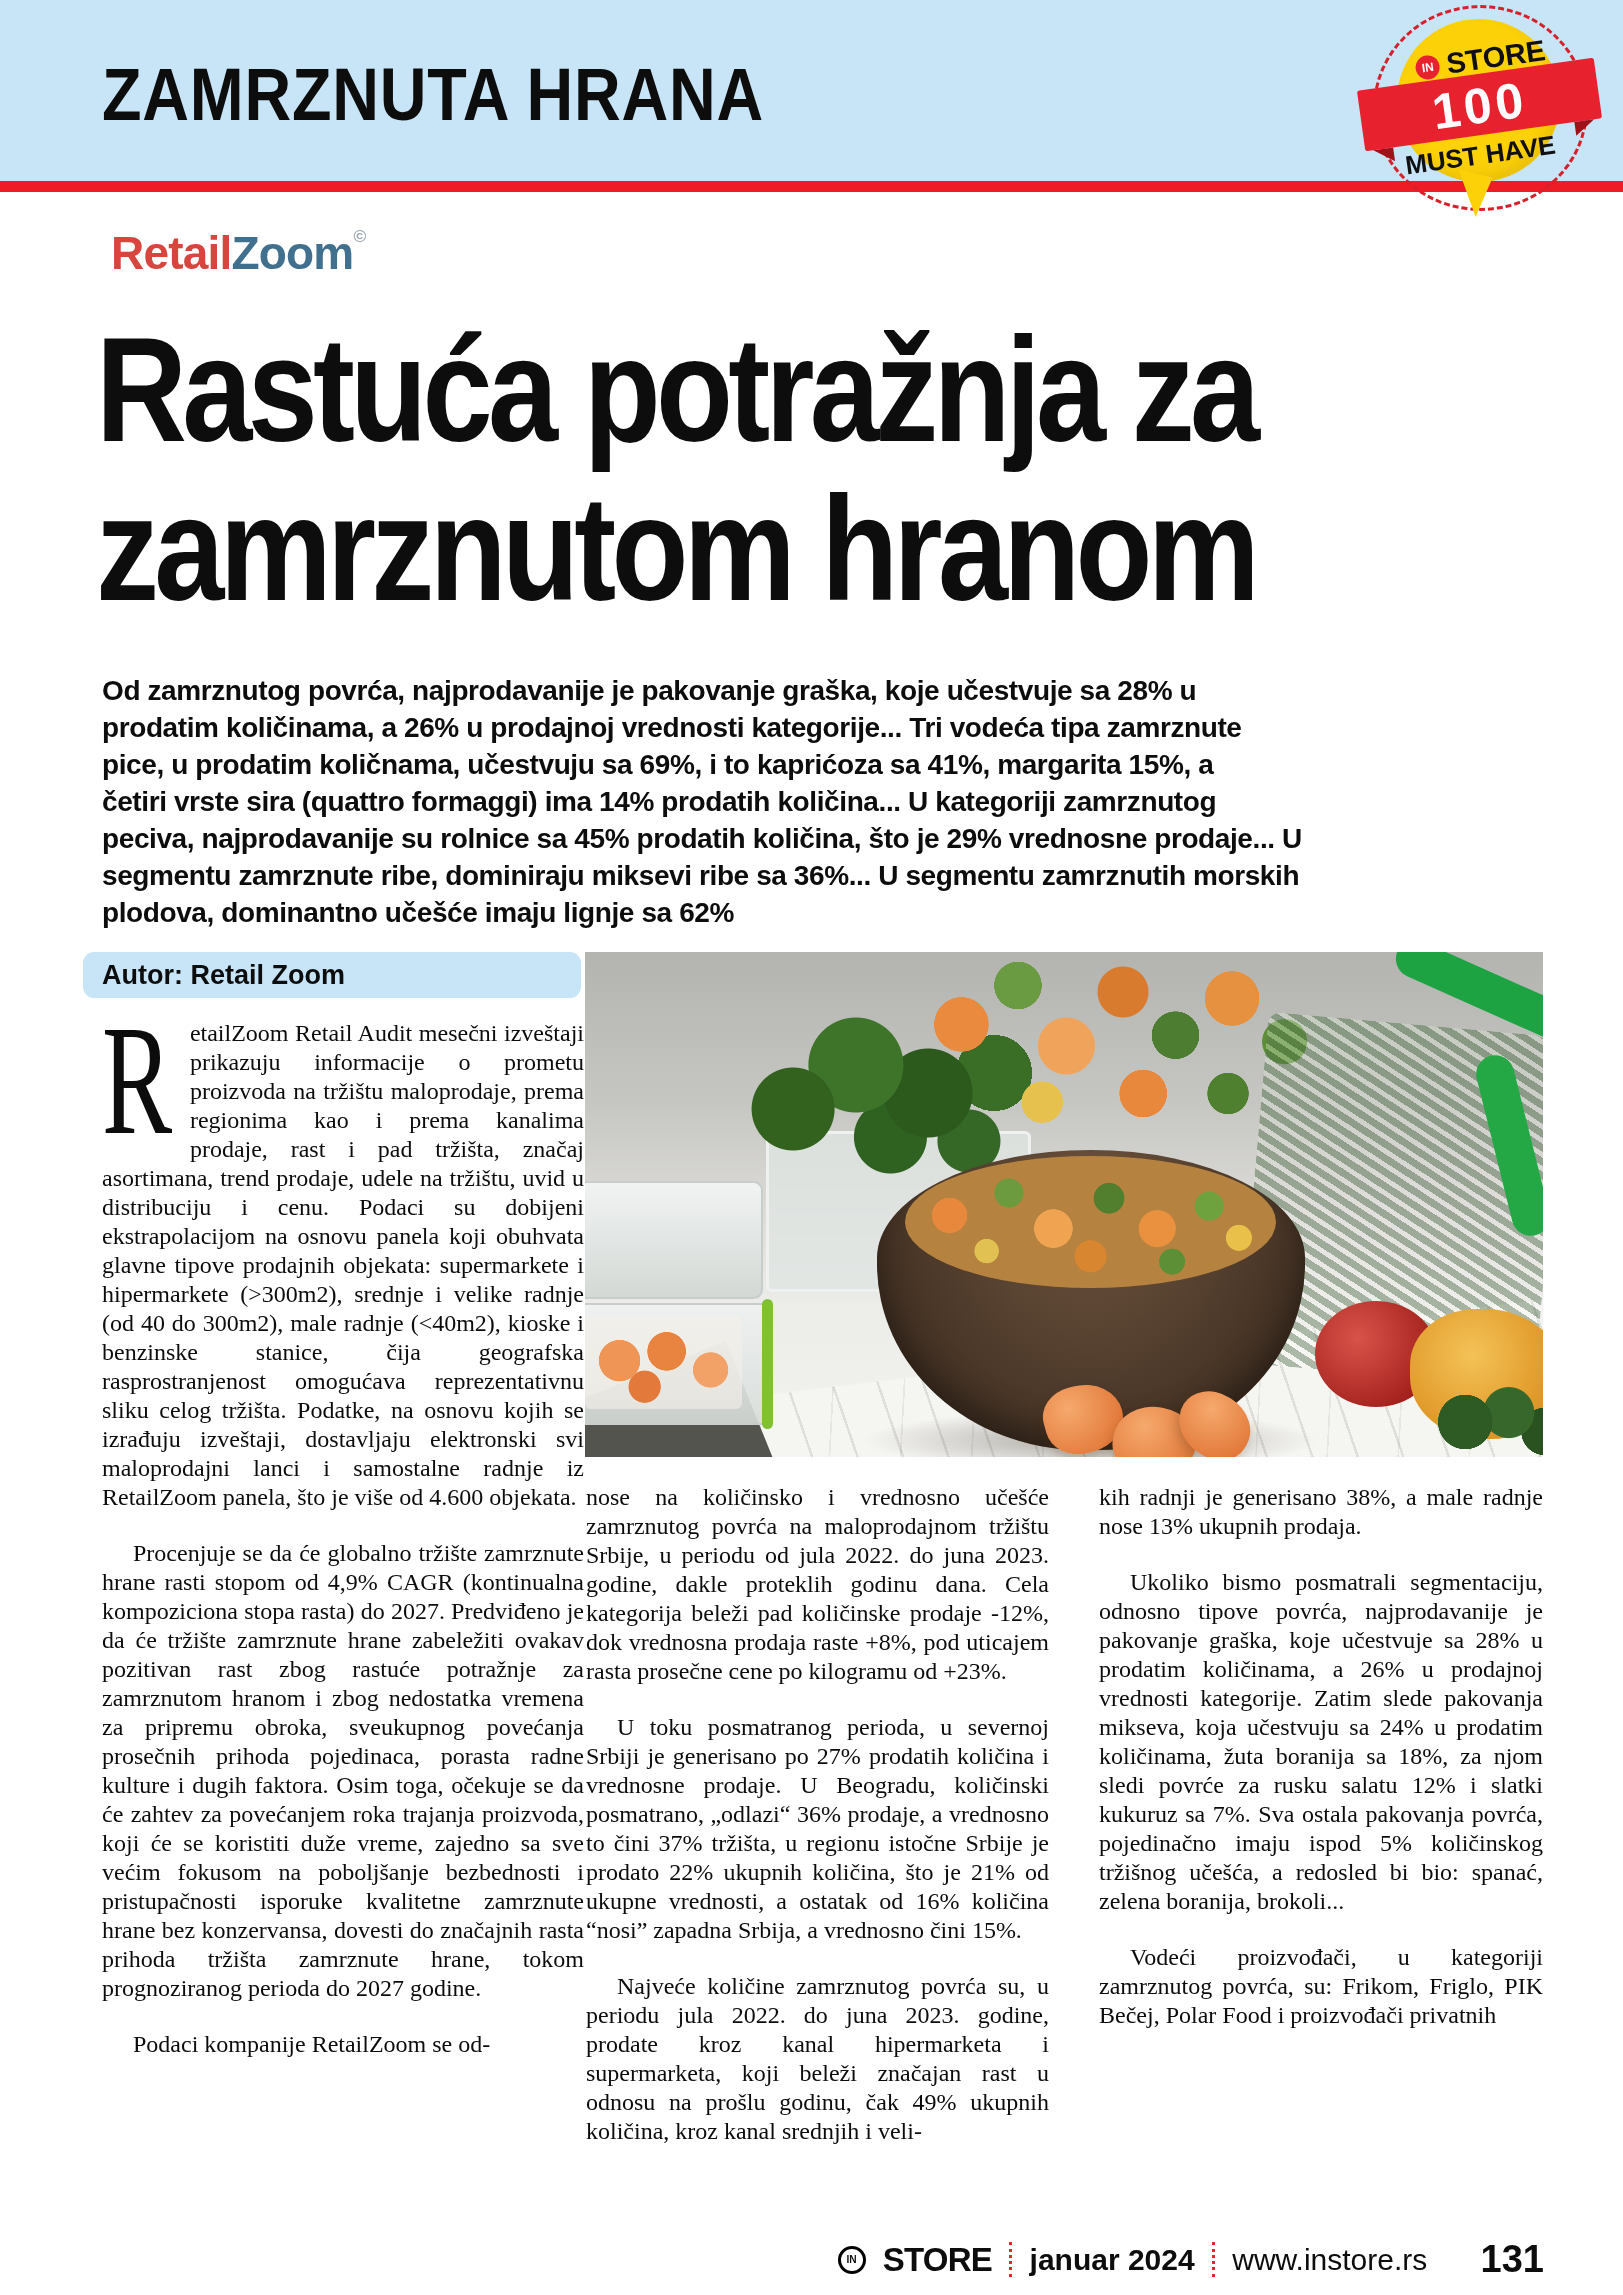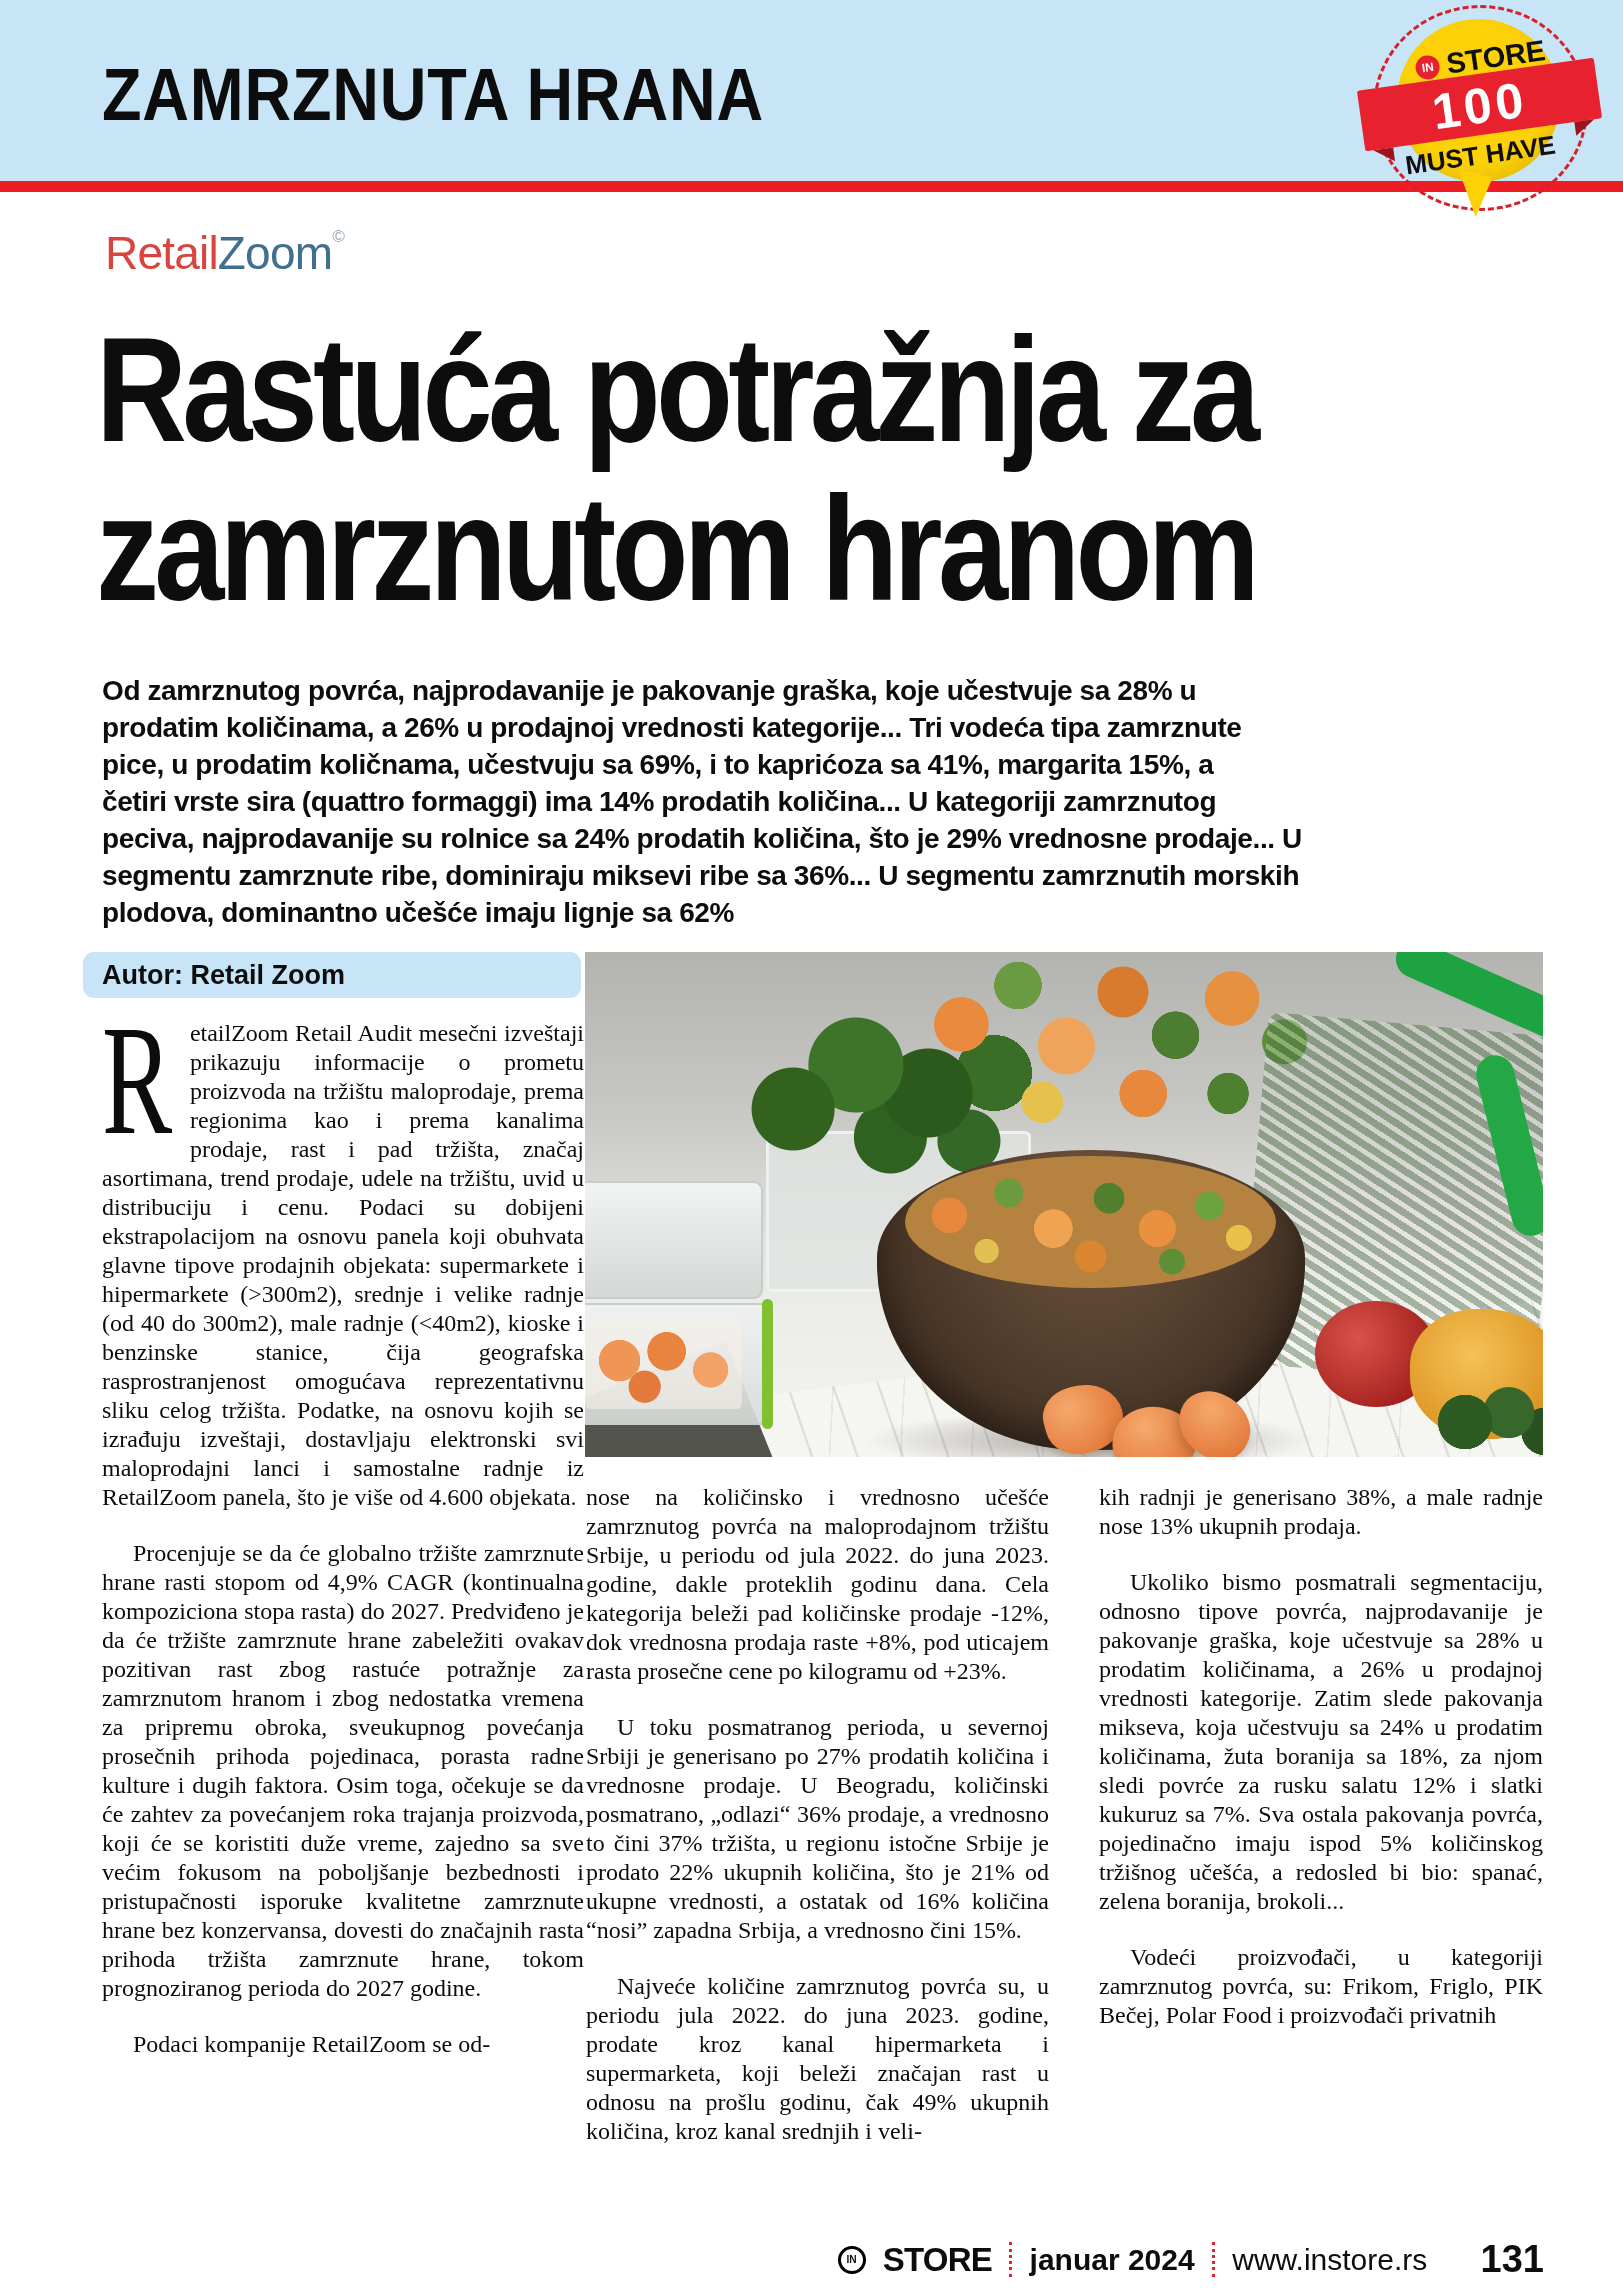--- a/index.html
+++ b/index.html
@@ -30,21 +30,21 @@
   .badge-ribbon:before{content:"";position:absolute;left:7.9px;bottom:-14px;width:0;height:0;
         border-right:20.4px solid #9f1219;border-bottom:14px solid transparent;}
   .badge-ribbon:after{content:"";position:absolute;right:7.9px;bottom:-14px;width:0;height:0;
         border-left:20.4px solid #9f1219;border-bottom:14px solid transparent;}
   .badge-100{position:absolute;left:0;right:0;top:3.1px;text-align:center;color:#fff;
         font-weight:900;font-size:50px;letter-spacing:3.9px;}
   .badge-musthave{position:absolute;left:0;right:0;top:135px;text-align:center;color:#101010;
         font-weight:900;font-size:26px;letter-spacing:0;transform:rotate(-8deg);white-space:nowrap;}
 
   
-  .logo{position:absolute;left:105px;top:226px;font-weight:400;font-size:46px;letter-spacing:-0.8px;}
+  .logo{position:absolute;left:111px;top:226px;font-weight:700;font-size:46px;letter-spacing:-0.8px;}
   .logo-retail{color:#d8453e;}
   .logo-zoom{color:#41708e;}
   .logo-reg{color:#9aa7b0;font-size:17.3px;vertical-align:27px;}
 
   
   .headline{position:absolute;left:96px;top:311px;transform:scale(1,1.18);transform-origin:0 0;}
   .headline-line{font-weight:900;font-size:126px;line-height:1.07;letter-spacing:-4.7px;white-space:nowrap;}
 
   
   .intro{position:absolute;left:102px;top:672px;width:1476px;}
@@ -193,21 +193,21 @@
   <div class="headline">
     <div class="headline-line">Rastuća potražnja za</div>
     <div class="headline-line">zamrznutom hranom</div>
   </div>
 
   <div class="intro">
     <div class="intro-line">Od zamrznutog povrća, najprodavanije je pakovanje graška, koje učestvuje sa 28% u</div>
     <div class="intro-line">prodatim količinama, a 26% u prodajnoj vrednosti kategorije... Tri vodeća tipa zamrznute</div>
     <div class="intro-line">pice, u prodatim količnama, učestvuju sa 69%, i to kaprićoza sa 41%, margarita 15%, a</div>
     <div class="intro-line">četiri vrste sira (quattro formaggi) ima 14% prodatih količina... U kategoriji zamrznutog</div>
-    <div class="intro-line">peciva, najprodavanije su rolnice sa 24% prodatih količina, što je 29% vrednosne prodaje... U</div>
+    <div class="intro-line">peciva, najprodavanije su rolnice sa 45% prodatih količina, što je 29% vrednosne prodaje... U</div>
     <div class="intro-line">segmentu zamrznute ribe, dominiraju miksevi ribe sa 36%... U segmentu zamrznutih morskih</div>
     <div class="intro-line">plodova, dominantno učešće imaju lignje sa 62%</div>
   </div>
 
   <div class="author-bar">
     <span class="author-text">Autor: Retail Zoom</span>
   </div>
 
   <div class="photo">
     <div class="ph-table"></div>

